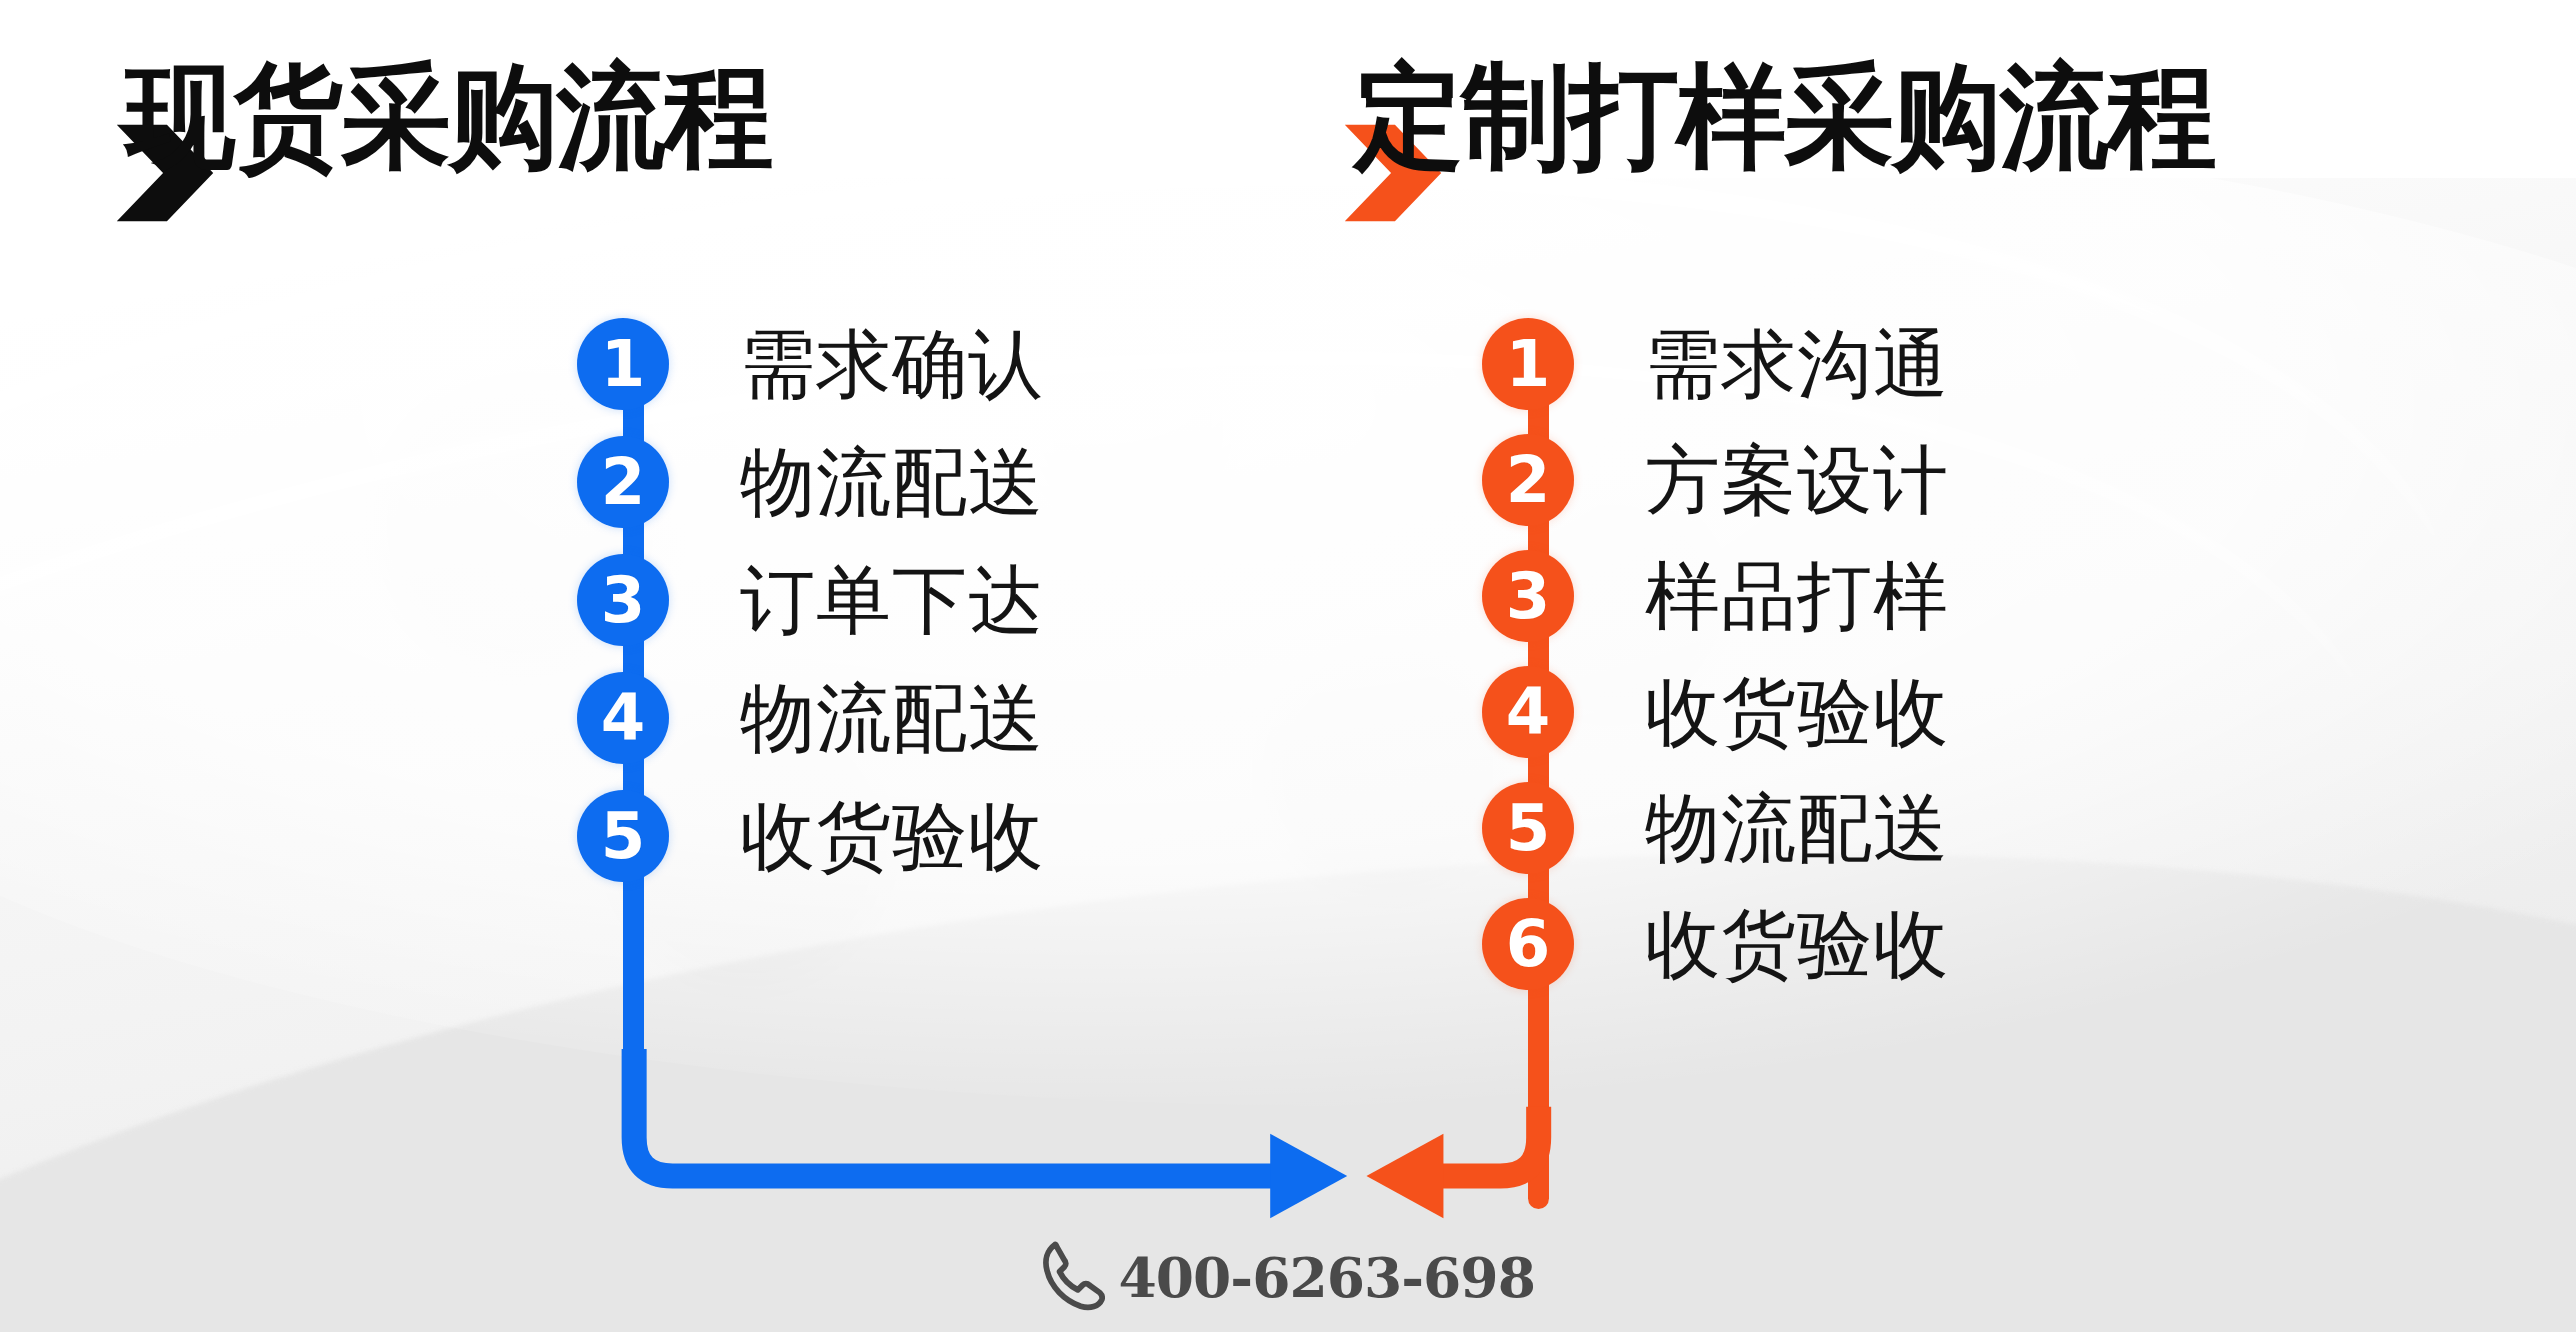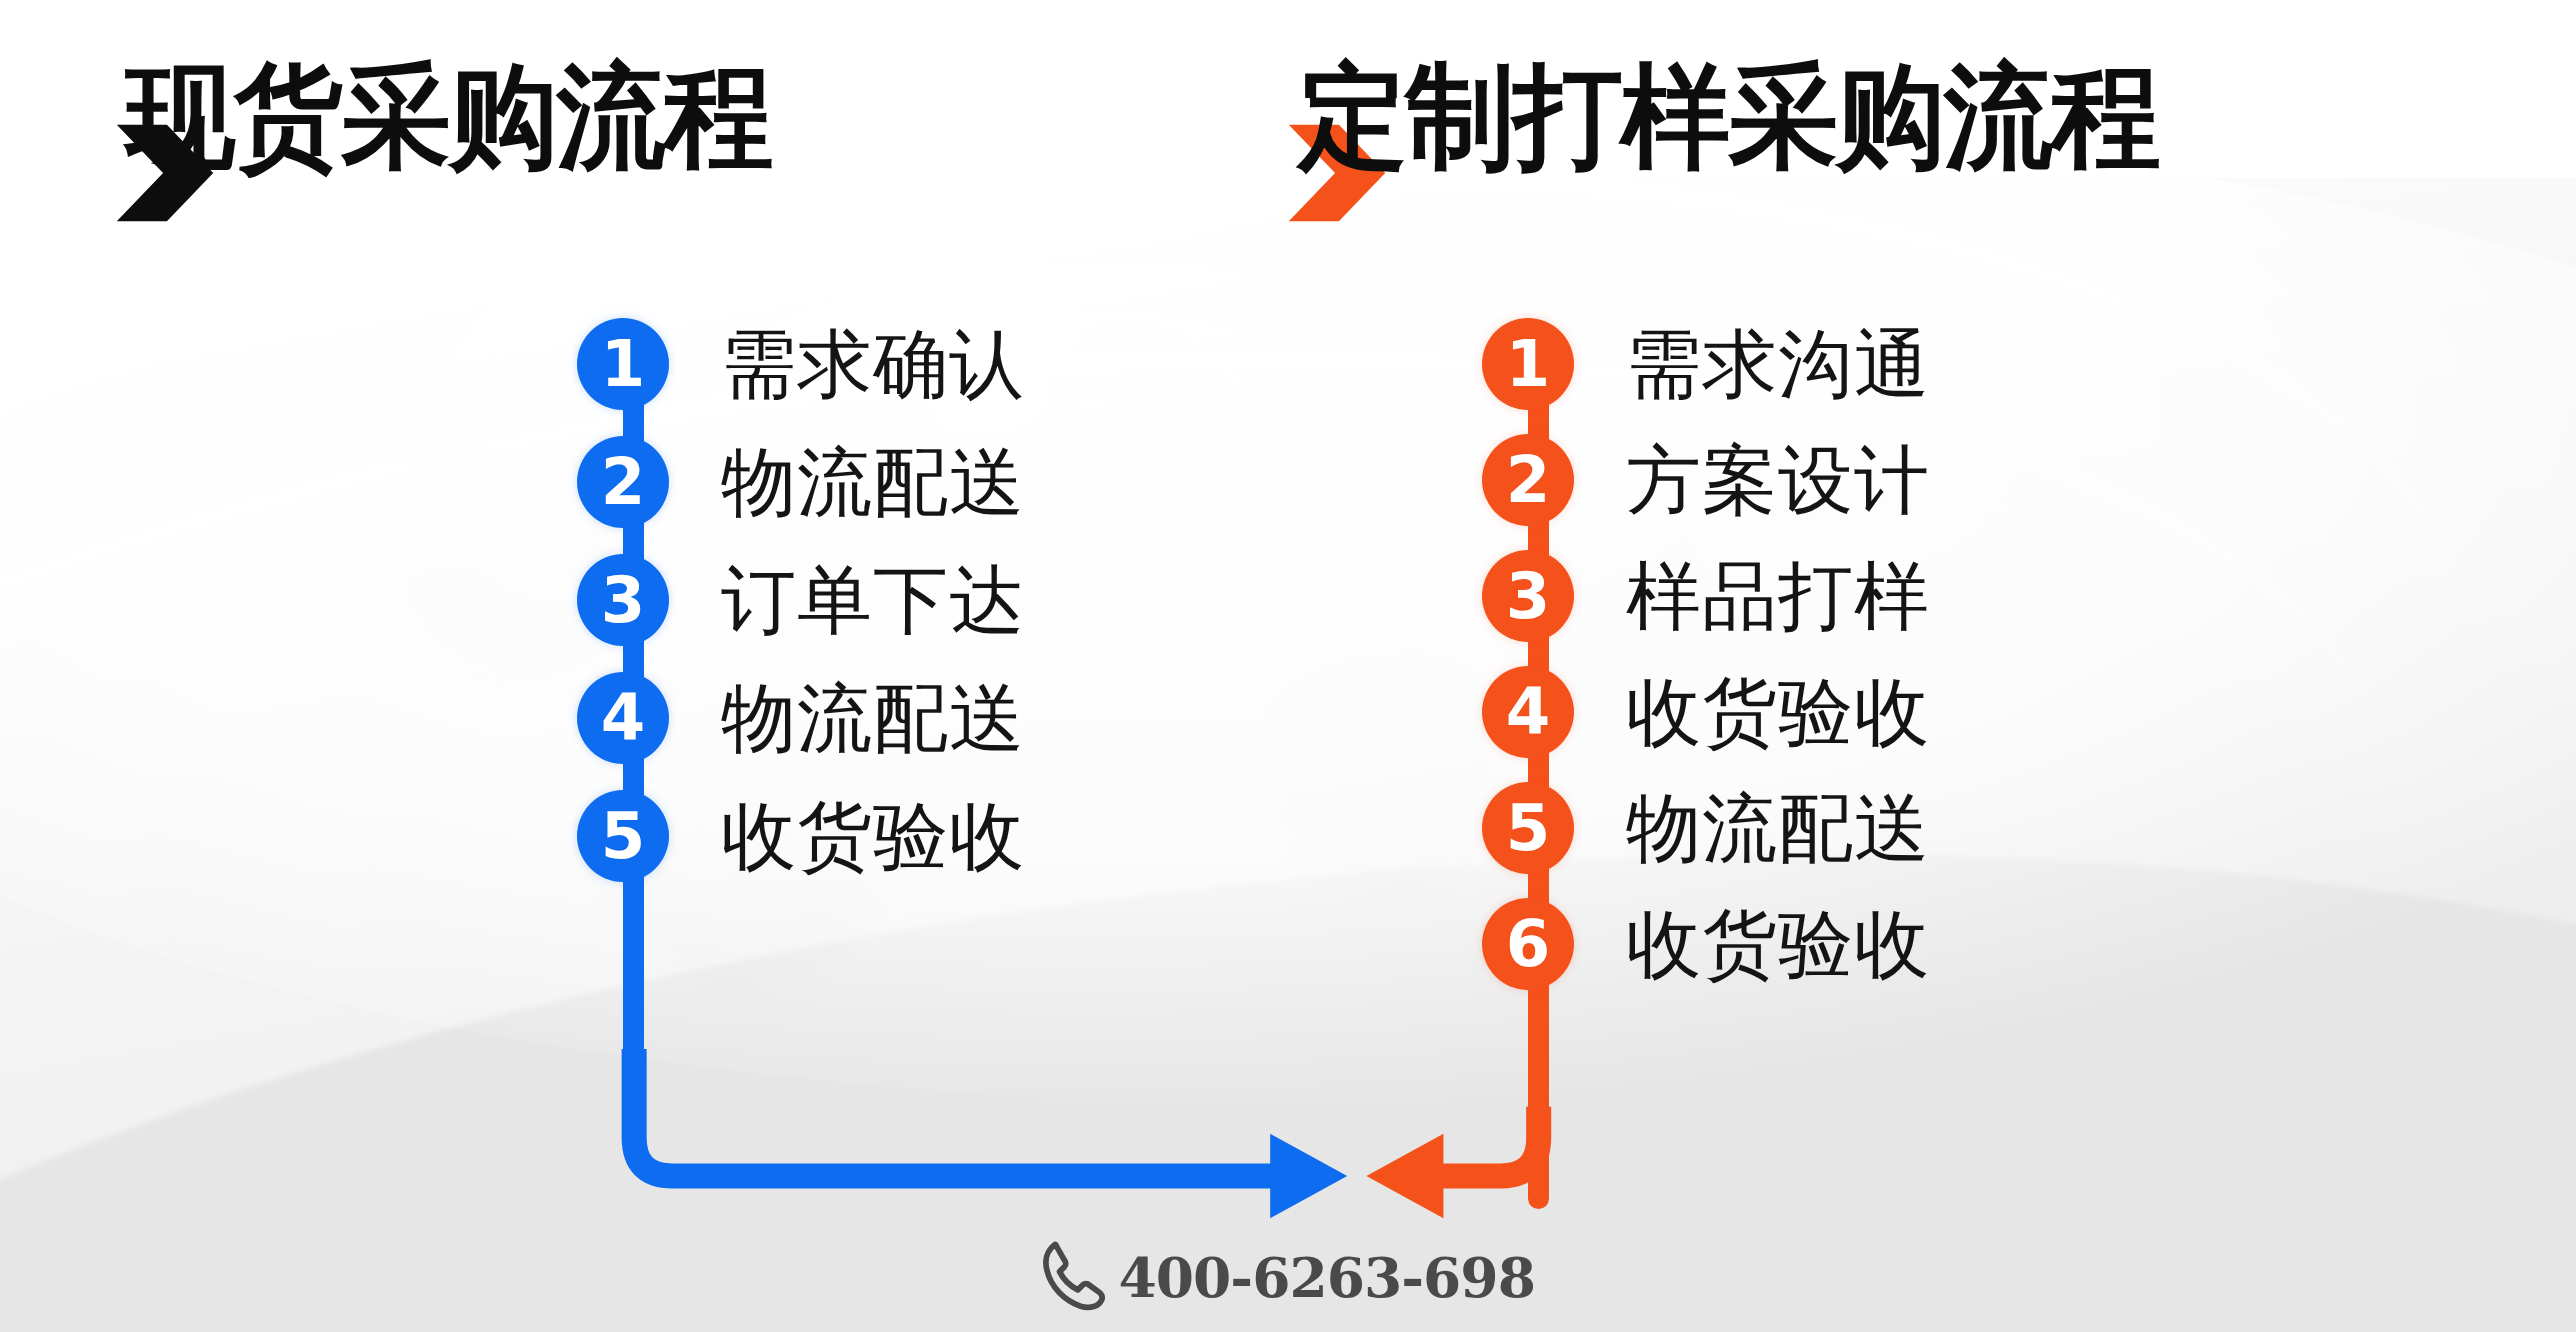--- a/index.html
+++ b/index.html
@@ -110,21 +110,21 @@
     height: 125px;
   }
   .heading {
     position: absolute;
     display: flex;
     align-items: center;
     white-space: nowrap;
     text-align: right;
   }
   .heading.left  { left: 111px; }
-  .heading.right { left: 1283px; }
+  .heading.right { left: 1339px; }
 
   .chev {
     width: 0;
     height: 0;
     margin-right: 15.4px;
     flex: none;
   }
   .chev svg { display: block; }
 
   .heading-text {
@@ -180,21 +180,21 @@
     font-size: 64px;
     font-weight: 700;
     color: #ffffff;
     line-height: 1;
     text-shadow: 0 0 1.9px rgba(0,0,0,0.06);
   }
   .flow.left  .badge { background: #0d6cf0; box-shadow: 0 0 9.6px rgba(13,108,240,0.22); }
   .flow.right .badge { background: #f5511b; box-shadow: 0 0 9.6px rgba(245,81,27,0.20); }
 
   .step-label {
-    margin-left: 52px;
+    margin-left: 71px;
     font-family: "DejaVu Sans", "Liberation Sans", sans-serif;
     font-size: 75px;
     font-weight: 400;
     color: #141414;
     line-height: 1;
     white-space: nowrap;
     letter-spacing: 1px;
   }
 
   

